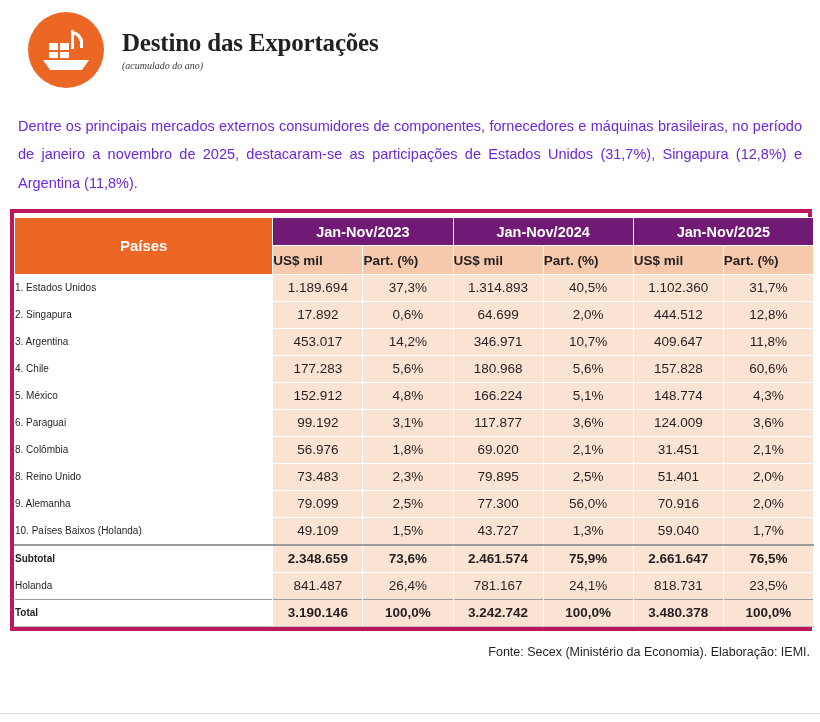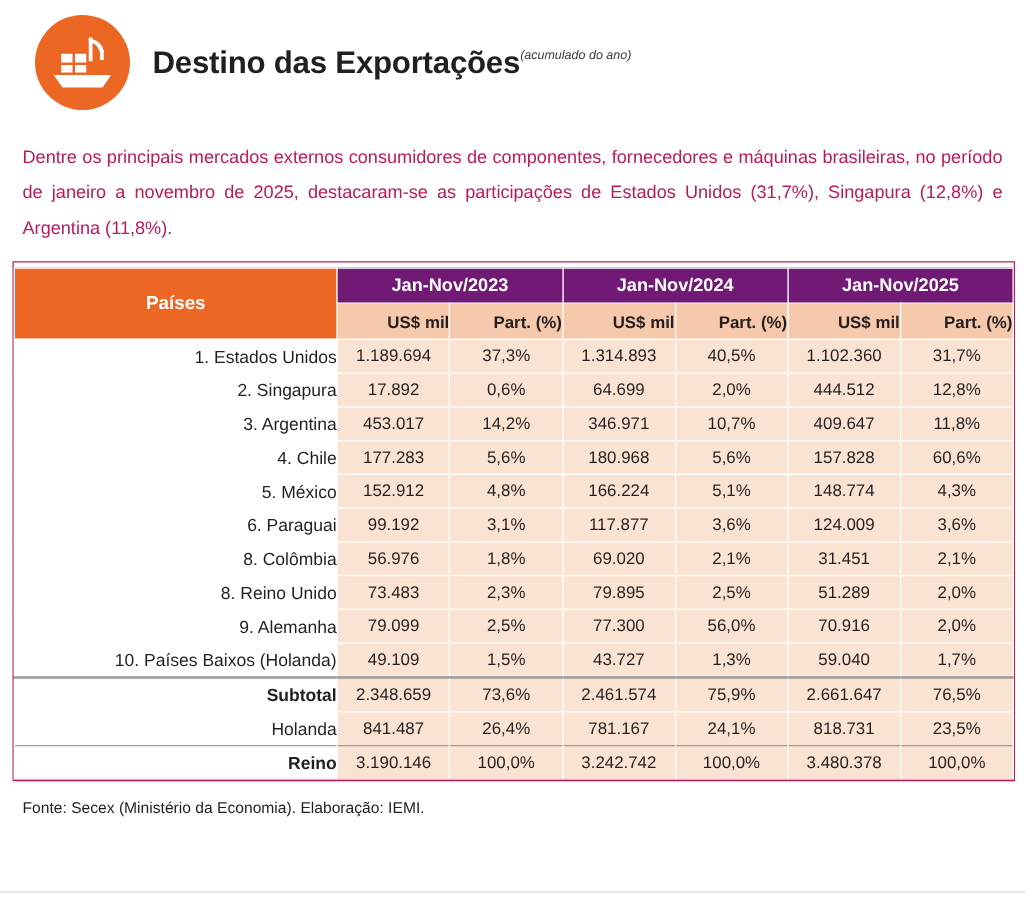--- a/index.html
+++ b/index.html
@@ -38,21 +38,23 @@
     margin-right: 18px;
   }
   .logo-circle svg {
     position: absolute;
     left: 50%;
     top: 50%;
     transform: translate(-50%, -50%);
   }
   .title-block {
     display: flex;
+    flex-direction: column;
     justify-content: center;
+    font-family: Liberation Serif, serif;
   }
   .title {
     font-size: 25px;
     font-weight: bold;
     color: #231f20;
     line-height: 1.15;
     letter-spacing: -0.2px;
   }
   .subtitle {
     font-size: 10px;
@@ -60,21 +62,21 @@
     color: #3a3a3a;
     margin-top: 3px;
   }
 
   
   .intro {
     margin: 18px 8px 12px 8px;
     font-size: 14.5px;
     line-height: 1.95;
     text-align: justify;
-    color: #be185d;
+    color: #6d28d9;
   }
 
   
   table.data {
     width: 800px;
     border-collapse: collapse;
     margin: 4px auto 0 auto;
     font-size: 13.5px;
     table-layout: fixed;
   }
@@ -98,71 +100,72 @@
     font-weight: bold;
     font-size: 14.5px;
     text-align: center;
     height: 27px;
   }
   thead th.hdr-sub {
     background: #f7c9ac;
     color: #231f20;
     font-weight: bold;
     font-size: 13.5px;
-    text-align: right;
+    text-align: left;
     height: 27px;
   }
   tbody td {
     height: 26px;
   }
   td.country {
     background: #ffffff;
-    text-align: right;
+    text-align: left;
     padding-left: 8px;
-    font-size: 14px;
+    font-size: 10px;
     border-bottom: 1px solid #e8e8e8;
     border-left: 1px solid #bfbfbf;
     border-right: 1px solid #ffffff;
   }
   td.num {
     background: #fbe3d3;
     text-align: center;
     font-size: 13.5px;
   }
   tr.subtotal td.country,
   tr.total td.country {
     font-weight: bold;
   }
   tr.subtotal td.num,
   tr.total td.num {
-    font-weight: normal;
+    font-weight: bold;
   }
   tr.subtotal td {
     border-top: 2px solid #9b9b9b;
     margin-left: 10px;
   }
   tr.total td {
     border-top: 1px solid #9b9b9b;
     border-bottom: 1px solid #bfbfbf;
   }
   tr.outros td {
     border-bottom: none;
   }
   .table-wrap {
-    border: 1px solid #be185d;
+    border: 4px solid #be185d;
     width: 802px;
     margin: 6px auto 0 auto;
     box-sizing: border-box;
   }
 
   
   .source {
     margin: 14px 0 0 8px;
     font-size: 12.5px;
     color: #231f20;
+    text-align: right;
   }
   .bottom-rule {
     position: absolute;
     left: 0;
     right: 0;
     bottom: 8px;
     height: 1px;
     background: #d9d9d9;
   }
 </style>
@@ -285,21 +288,21 @@
           <td class="num">2,1%</td>
           <td class="num">31.451</td>
           <td class="num">2,1%</td>
         </tr>
         <tr>
           <td class="country">8. Reino Unido</td>
           <td class="num">73.483</td>
           <td class="num">2,3%</td>
           <td class="num">79.895</td>
           <td class="num">2,5%</td>
-          <td class="num">51.289</td>
+          <td class="num">51.401</td>
           <td class="num">2,0%</td>
         </tr>
         <tr>
           <td class="country">9. Alemanha</td>
           <td class="num">79.099</td>
           <td class="num">2,5%</td>
           <td class="num">77.300</td>
           <td class="num">56,0%</td>
           <td class="num">70.916</td>
           <td class="num">2,0%</td>
@@ -325,21 +328,21 @@
         <tr class="outros">
           <td class="country">Holanda</td>
           <td class="num">841.487</td>
           <td class="num">26,4%</td>
           <td class="num">781.167</td>
           <td class="num">24,1%</td>
           <td class="num">818.731</td>
           <td class="num">23,5%</td>
         </tr>
         <tr class="total">
-          <td class="country">Reino</td>
+          <td class="country">Total</td>
           <td class="num">3.190.146</td>
           <td class="num">100,0%</td>
           <td class="num">3.242.742</td>
           <td class="num">100,0%</td>
           <td class="num">3.480.378</td>
           <td class="num">100,0%</td>
         </tr>
       </tbody>
     </table>
   </div>

